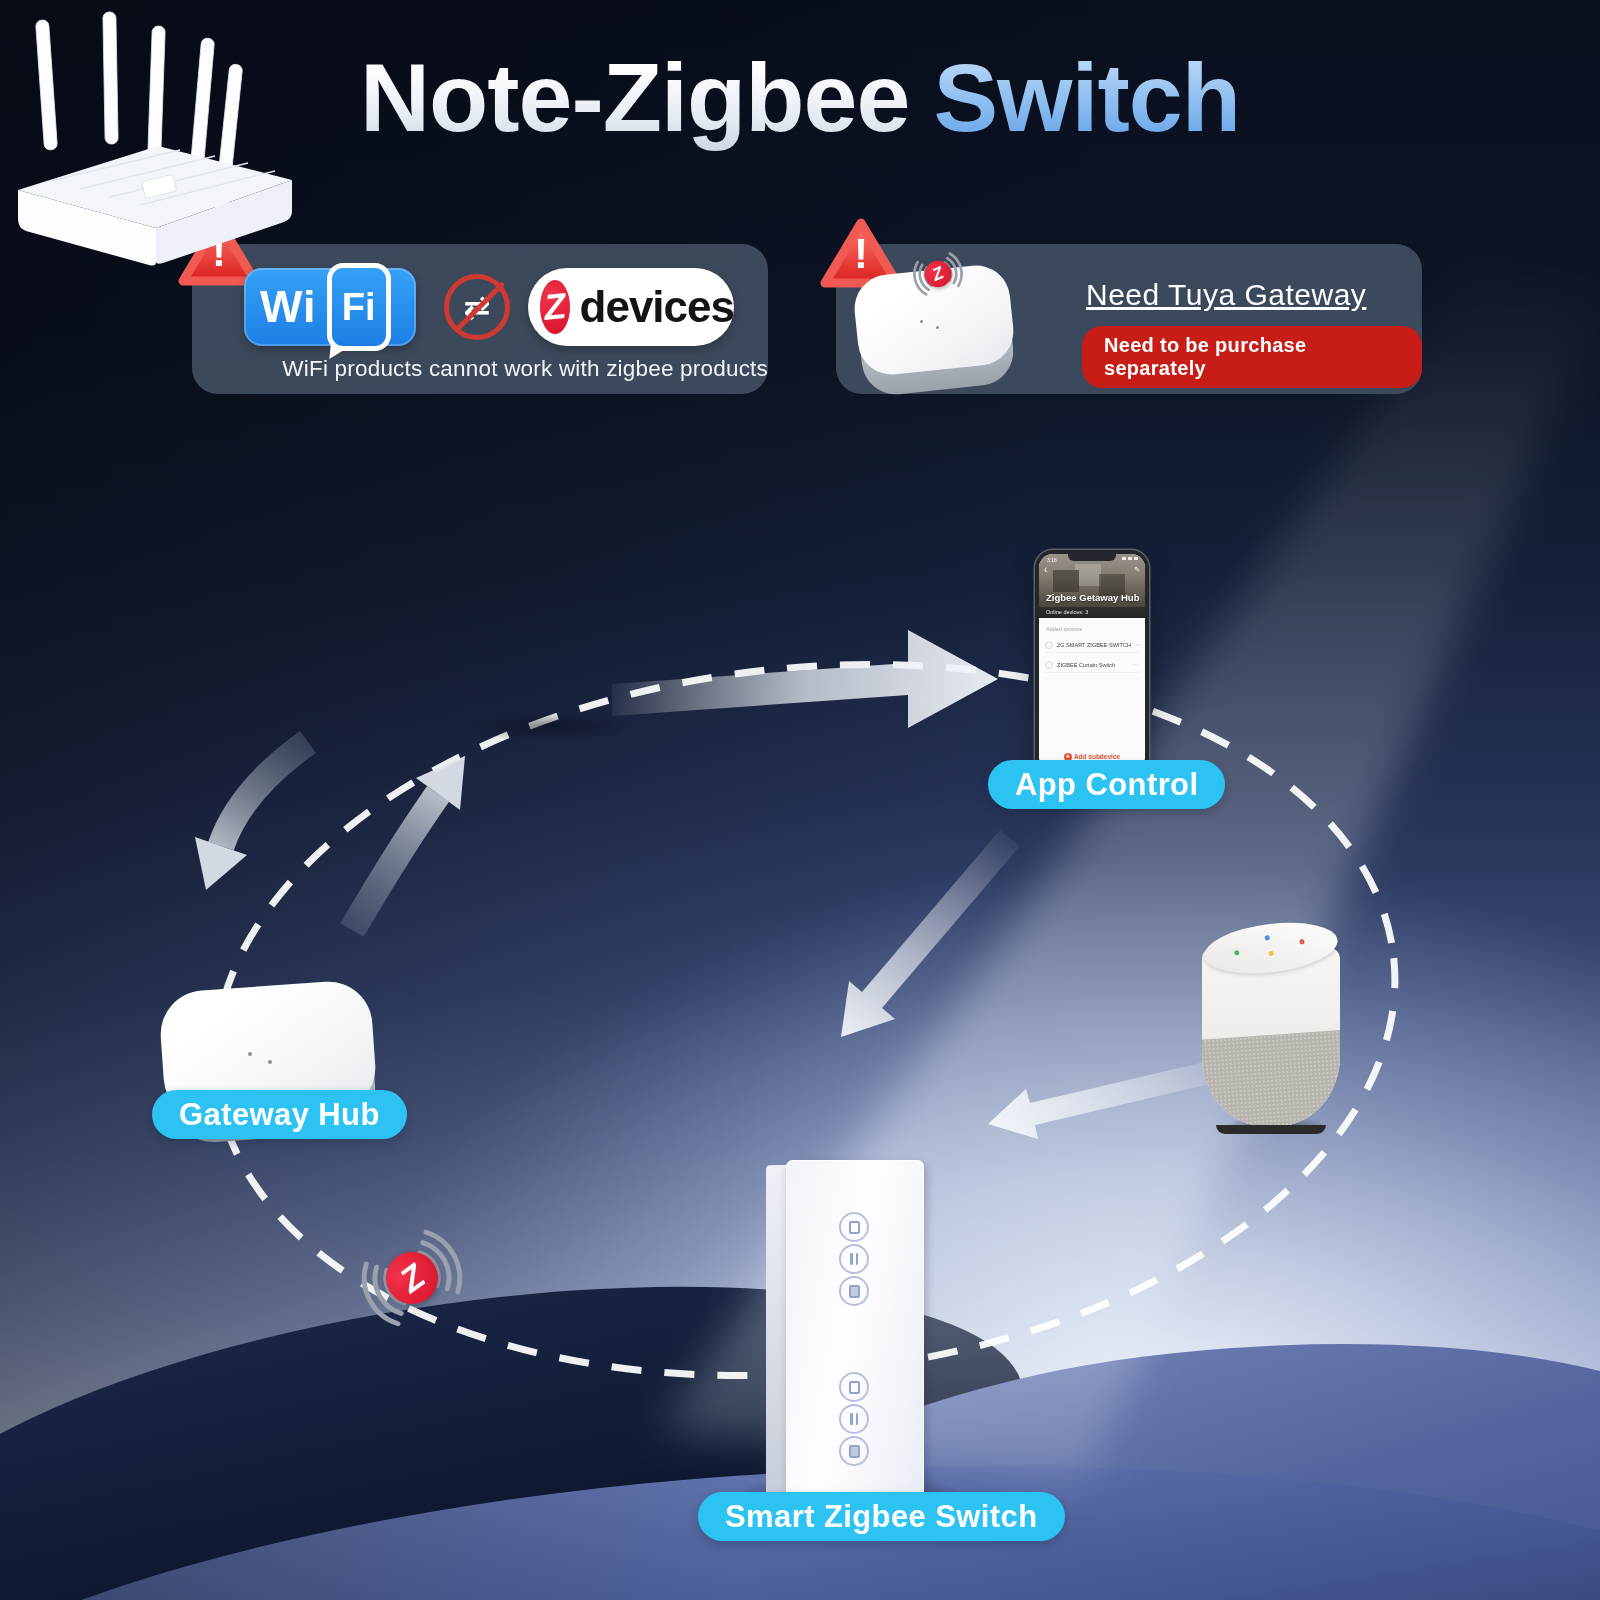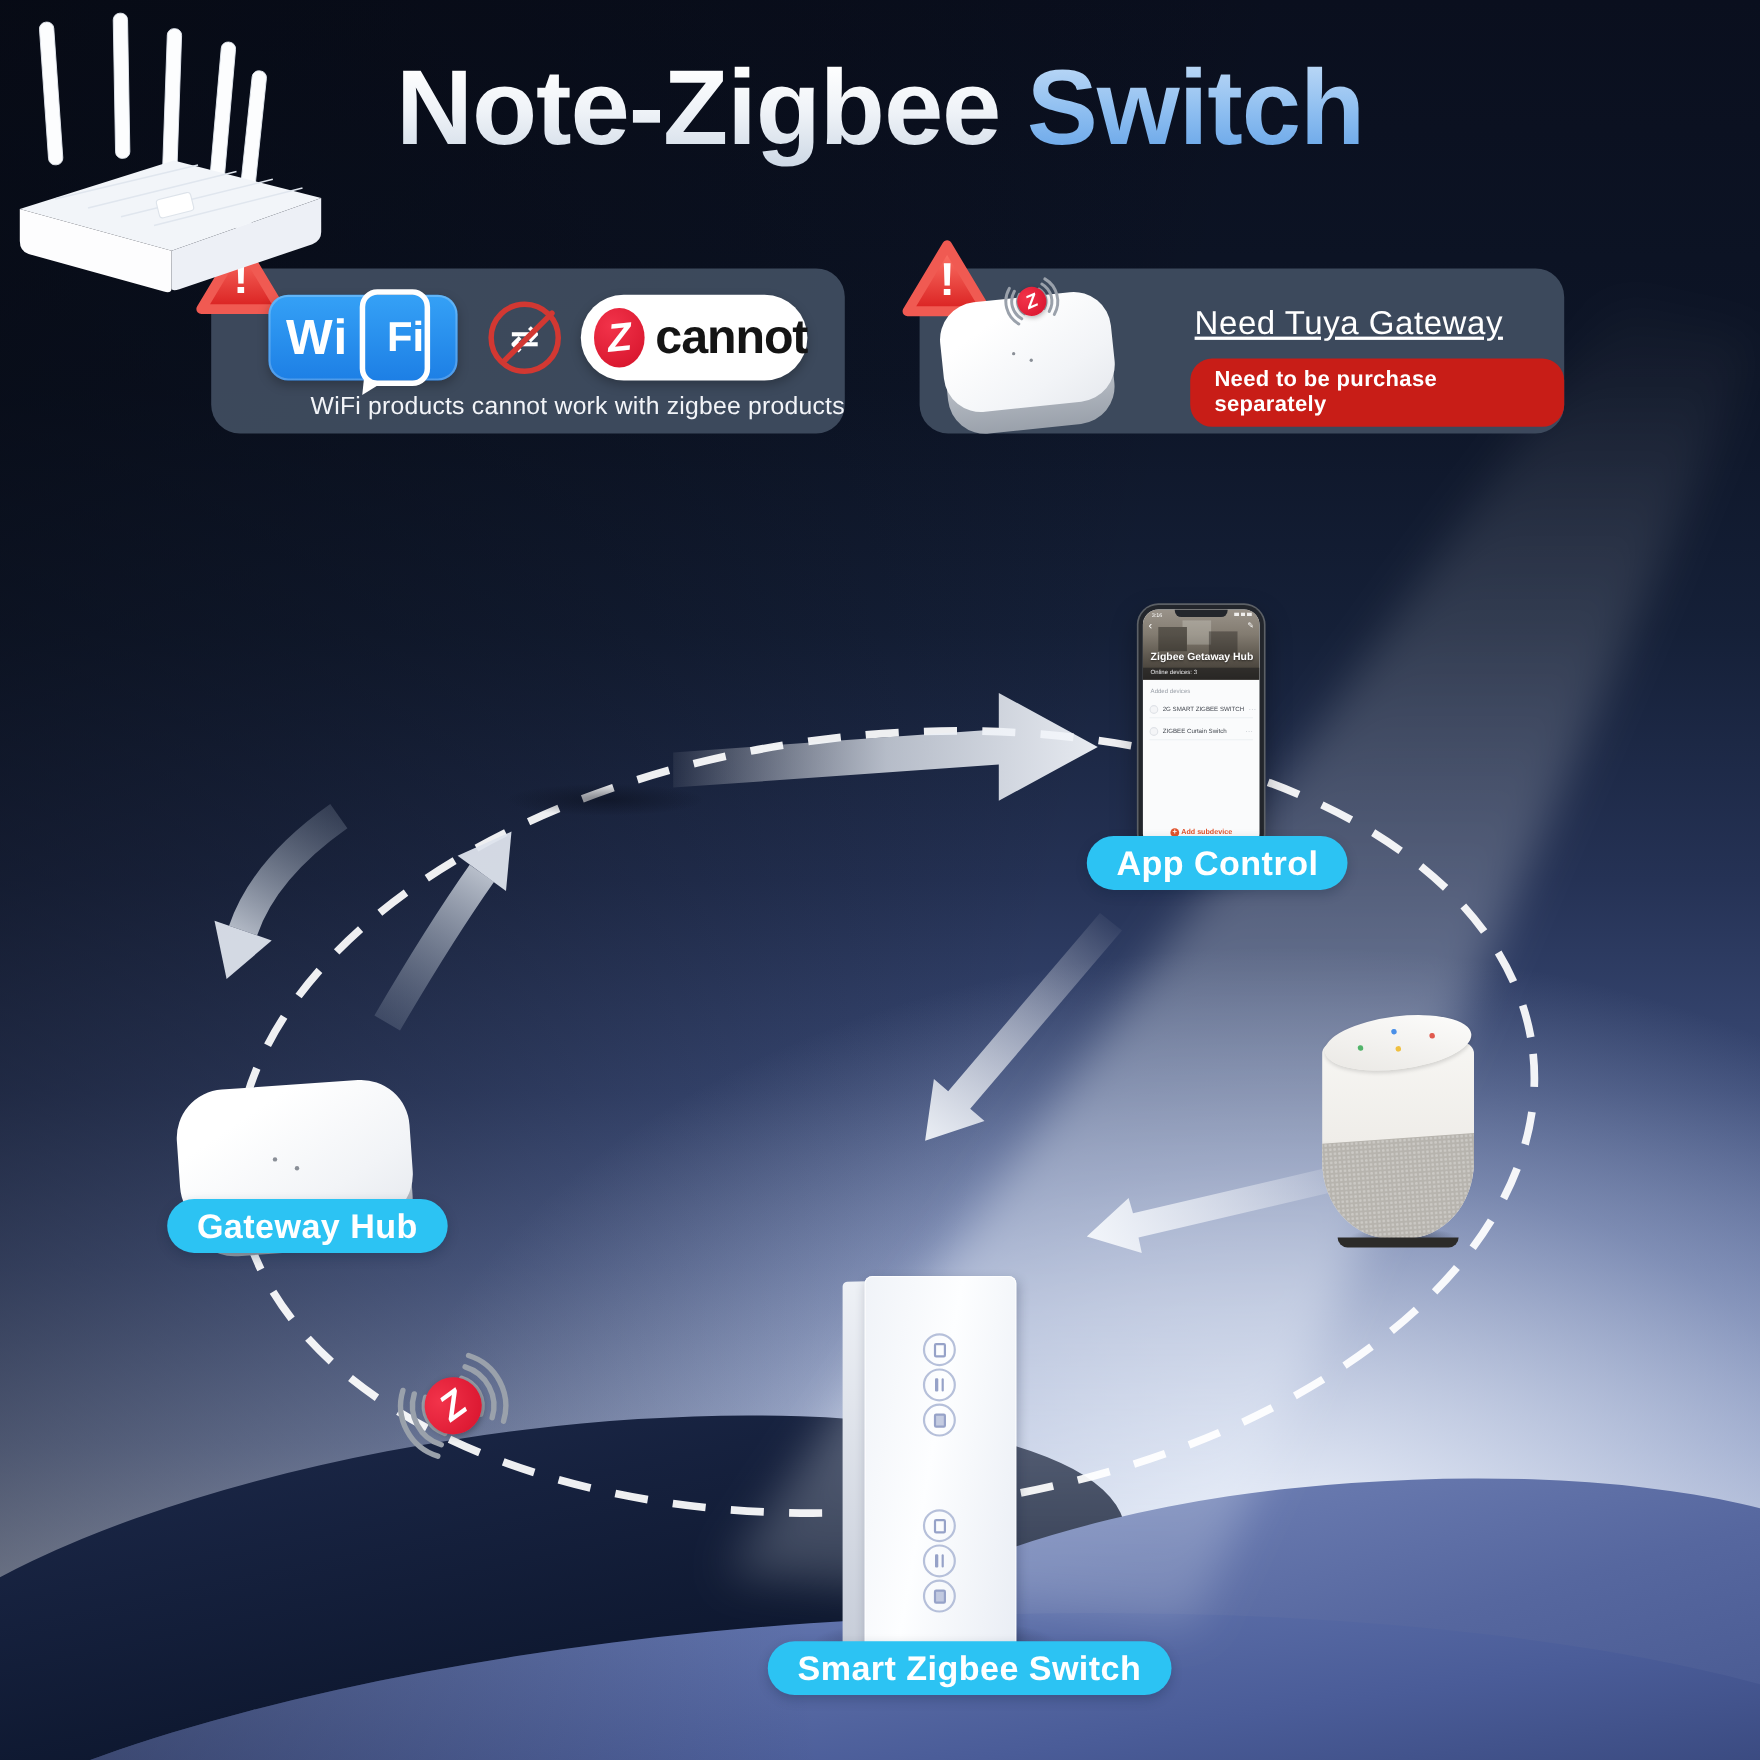--- a/index.html
+++ b/index.html
@@ -42,21 +42,21 @@
   .warn .mark{position:absolute;left:0;top:16px;width:100%;text-align:center;
     color:#fff;font-size:42px;font-weight:800;}
   .caption{position:absolute;left:0;bottom:12px;width:100%;text-align:right;
     color:#f2f4f8;font-size:22.5px;letter-spacing:0.2px;}
   
   .wifi-logo{position:absolute;left:52px;top:24px;width:172px;height:78px;border-radius:18px;
     background:linear-gradient(180deg,#35a1f6,#1d7fe5);display:flex;align-items:center;
     box-shadow:inset 0 0 0 2px rgba(255,255,255,0.22), 0 4px 10px rgba(0,0,0,0.25);}
   .wifi-wi{color:#fff;font-size:45px;font-weight:800;margin-left:16px;letter-spacing:1px;}
   .fi-bubble{position:relative;margin-left:10px;width:64px;height:88px;top:0;
-    border:5px solid #fff;border-radius:16px;display:flex;align-items:center;justify-content:flex-end;
+    border:5px solid #fff;border-radius:16px;display:flex;align-items:center;justify-content:center;
     background:linear-gradient(180deg,#35a1f6,#1d7fe5);}
   .fi-bubble .tail{position:absolute;left:-2px;bottom:-14px;width:0;height:0;
     border-left:18px solid #fff;border-bottom:14px solid transparent;transform:rotate(6deg);}
   .fi-txt{color:#fff;font-size:38px;font-weight:800;}
   
   .noteq{position:absolute;left:252px;top:30px;width:66px;height:66px;border-radius:50%;
     border:5px solid #d23832;display:flex;align-items:center;justify-content:center;}
   .noteq .arrows{color:#fff;font-size:31px;font-weight:700;line-height:1;}
   .noteq .slash{position:absolute;left:28px;top:-6px;width:5px;height:68px;background:#d23832;
     border-radius:3px;transform:rotate(45deg);}
@@ -238,21 +238,21 @@
       </span>
     </div>
     <div class="noteq">
       <span class="arrows">⇄</span>
       <span class="slash"></span>
     </div>
     <div class="zb-logo">
       <span class="zb-circ">
         <span class="zb-z">Z</span>
       </span>
-      <span class="zb-word">cannot</span>
+      <span class="zb-word">devices</span>
     </div>
     <div class="caption">WiFi products cannot work with zigbee products</div>
   </div>
 
   <div class="card card-gate">
     <div class="warn" style="left:-18px;top:-30px;">
       <svg viewBox="0 0 86 80">
         <path d="M43 9 L79 69 L7 69 Z" fill="url(#wg1)" stroke="#f05a52" stroke-width="9" stroke-linejoin="round"></path>
       </svg>
       <span class="mark">!</span>

